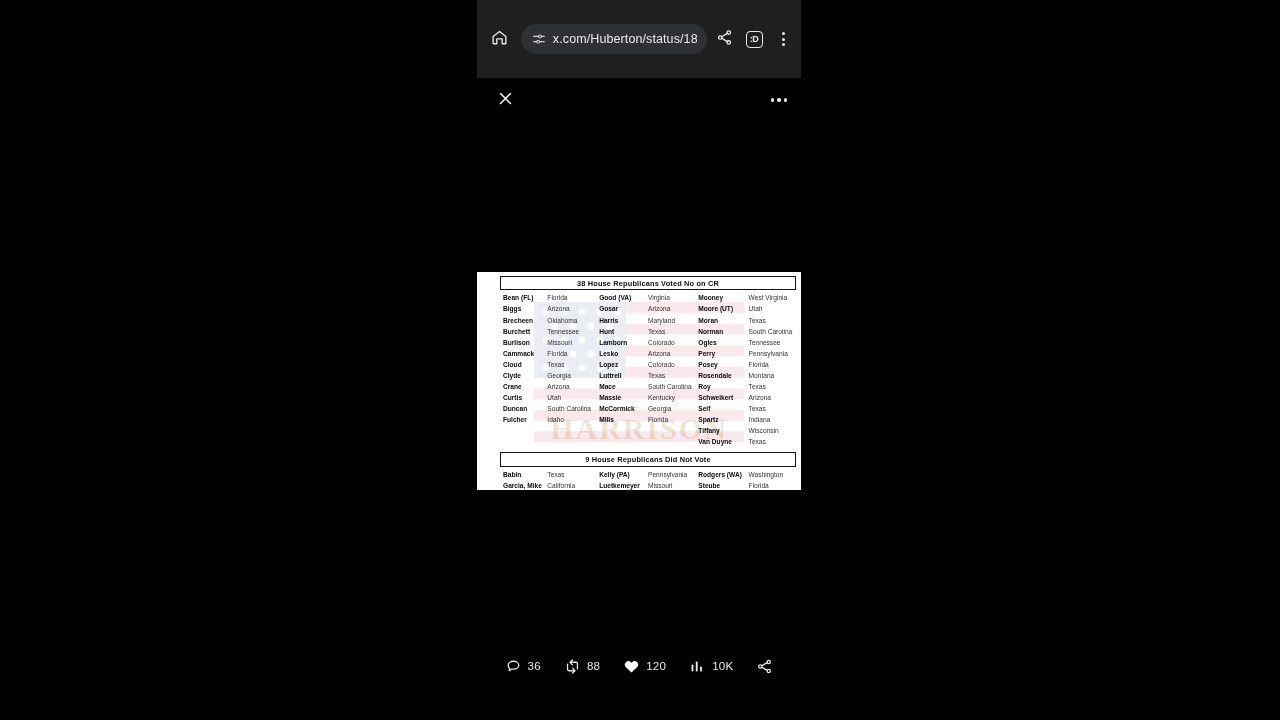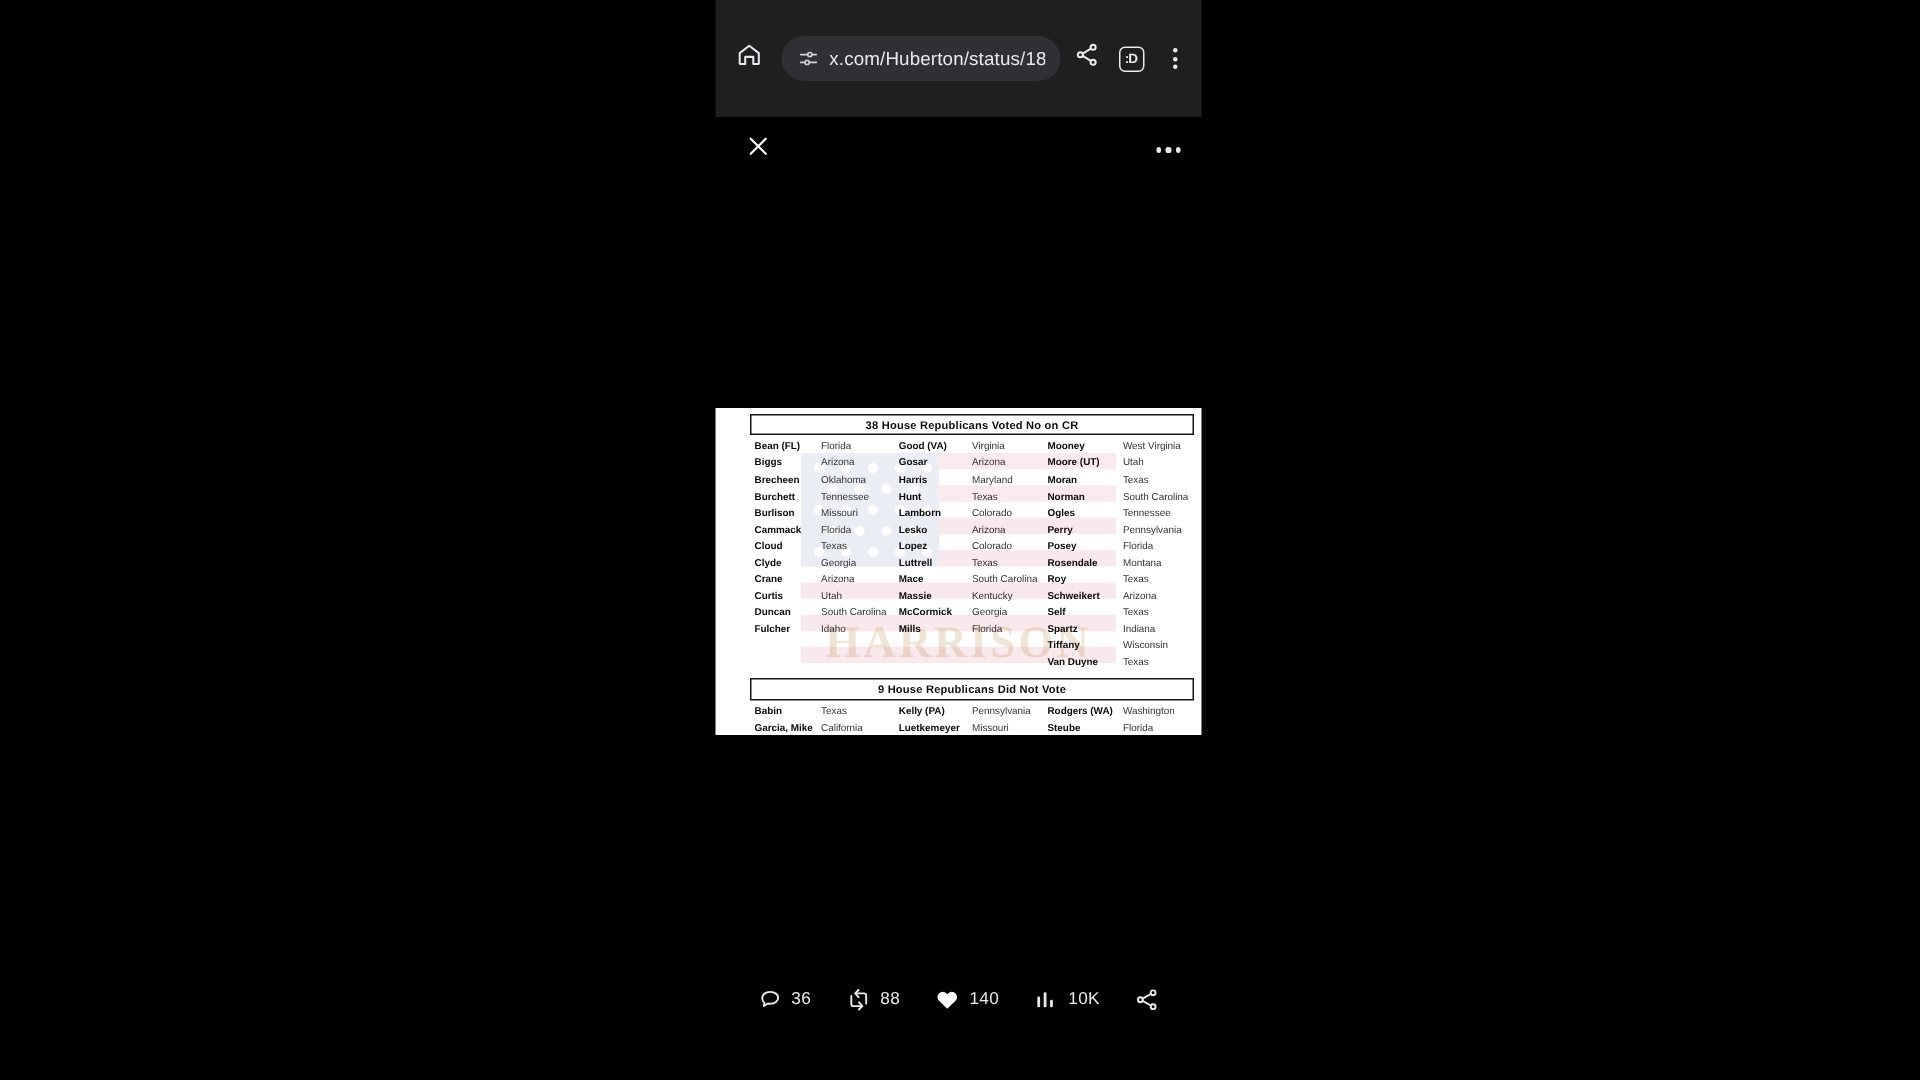--- a/index.html
+++ b/index.html
@@ -400,21 +400,21 @@
       </span>
       <span class="cnt">88</span>
     </div>
 
     <div class="action">
       <span>
         <svg width="17" height="17" viewBox="0 0 24 24" fill="#ffffff">
           <path d="M12 20.5 4.2 13a4.9 4.9 0 0 1 0-7 4.9 4.9 0 0 1 7 0l.8.8.8-.8a4.9 4.9 0 0 1 7 0 4.9 4.9 0 0 1 0 7z"></path>
         </svg>
       </span>
-      <span class="cnt">140</span>
+      <span class="cnt">120</span>
     </div>
 
     <div class="action">
       <span>
         <svg width="17" height="17" viewBox="0 0 24 24" fill="#e7e9ea">
           <rect x="3.6" y="9" width="2.6" height="10" rx="1"></rect>
           <rect x="9.6" y="5" width="2.6" height="14" rx="1"></rect>
           <rect x="15.6" y="12" width="2.6" height="7" rx="1"></rect>
         </svg>
       </span>

